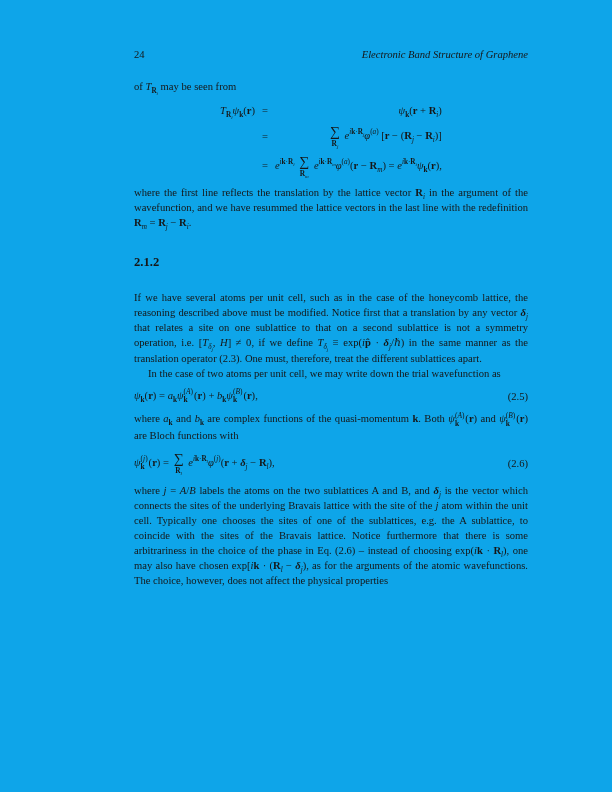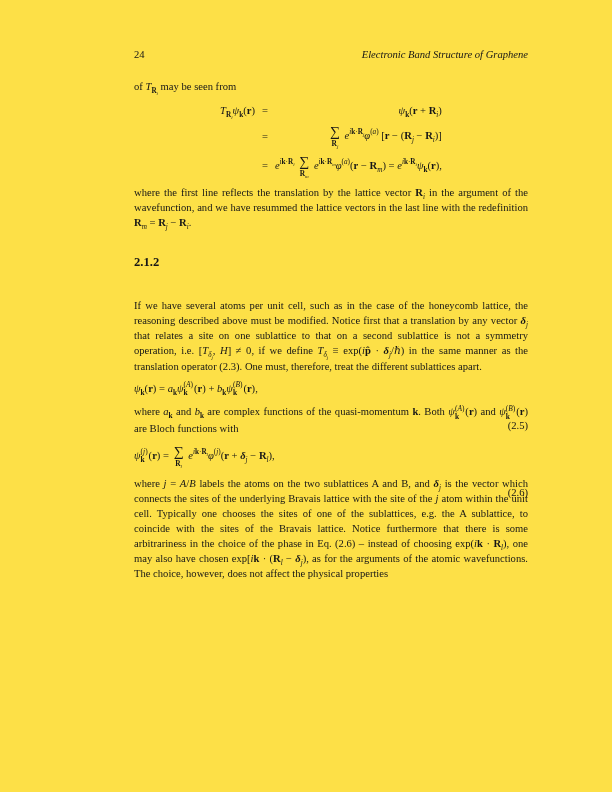--- a/index.html
+++ b/index.html
@@ -1,17 +1,17 @@
 <!DOCTYPE html>
 <html><head>
 <meta charset="utf-8">
 <style>
   html,body { margin:0; padding:0; background:#ffffff; }
   .page {
-    position:relative; width:612px; height:792px; background:#fde047;
+    position:relative; width:612px; height:792px; background:#0ea5e9;
     font-family:"Liberation Serif","DejaVu Serif","DejaVu Sans",serif;
     color:#161616; overflow:hidden;
   }
   .textblock {
     position:absolute; left:134px; top:47px; width:394px;
     font-size:10.6px; line-height:15px; text-align:justify;
   }
   .pagehead { display:flex; justify-content:space-between; align-items:baseline; margin-bottom:17px; text-align:left; }
   .running-title { font-style:italic;text-align:right; }
   p { margin:0; }
@@ -27,23 +27,23 @@
   .eq-rel { padding:0 7px; text-align:center; }
   .eq-rhs { text-align:right; }
   
   .sum { display:inline-flex; flex-direction:column; align-items:center; vertical-align:middle; margin:0 2px; }
   .sum .s { font-size:14px; line-height:13px; }
   .sum .l { font-size:7.4px; line-height:7px; margin-top:2px; }
   
   .ss { display:inline-flex; flex-direction:column; align-items:flex-start; font-size:7.4px; line-height:1.1; vertical-align:middle; margin-right:1px; }
   
   .disp-eq { position:relative; text-align:left; margin:7px 0; }
-  .disp-eq .eq-no { position:absolute; right:0; top:50%; transform:translateY(-50%);margin-top:36px; }
+  .disp-eq .eq-no { position:absolute; right:0; top:50%; transform:translateY(-50%); }
   
-  .section-heading { display:flex; gap:34px; font-weight:bold; font-size:12.6px; line-height:16px; margin:24px 0 28px; text-align:left; }
+  .section-heading { display:flex; gap:34px; font-weight:bold; font-size:12.6px; line-height:16px; margin:24px 0 20px; text-align:left; }
 </style>
 </head>
 <body>
 
 <div class="page">
   <div class="textblock">
 
     <div class="pagehead">
       <span>24</span>
       <span class="running-title">Electronic Band Structure of Graphene</span>
@@ -71,20 +71,21 @@
           </span> <i>e</i><sup><i>i</i><b>k</b>·<b>R</b><sub><i>m</i></sub></sup><i>φ</i><sup>(<i>a</i>)</sup>(<b>r</b> − <b>R</b><sub><i>m</i></sub>) = <i>e</i><sup><i>i</i><b>k</b>·<b>R</b><sub><i>i</i></sub></sup><i>ψ</i><sub><b>k</b></sub>(<b>r</b>),</span>
     </div>
 
     <p>where the first line reflects the translation by the lattice vector <b>R</b><sub><i>i</i></sub> in the argument of the wavefunction, and we have resummed the lattice vectors in the last line with the redefinition <b>R</b><sub><i>m</i></sub> = <b>R</b><sub><i>j</i></sub> − <b>R</b><sub><i>i</i></sub>.</p>
 
     <div class="section-heading">
       <span>2.1.2</span>
     </div>
 
     <p>If we have several atoms per unit cell, such as in the case of the honeycomb lattice, the reasoning described above must be modified.  Notice first that a translation by any vector <b><i>δ</i></b><sub><i>j</i></sub> that relates a site on one sublattice to that on a second sublattice is not a symmetry operation, i.e. [<i>T</i><sub><i>δ</i><sub><i>j</i></sub></sub>, <i>H</i>] ≠ 0, if we define <i>T</i><sub><i>δ</i><sub><i>j</i></sub></sub> ≡ exp(<i>i</i><b>p̂</b> · <b><i>δ</i></b><sub><i>j</i></sub>/ℏ) in the same manner as the translation operator (2.3). One must, therefore, treat the different sublattices apart.</p>
+    <p class="indent">In the case of two atoms per unit cell, we may write down the trial wavefunction as</p>
 
     <div class="disp-eq">
       <span><i>ψ</i><sub><b>k</b></sub>(<b>r</b>) = <i>a</i><sub><b>k</b></sub><i>ψ</i><span class="ss">
             <span>(<i>A</i>)</span>
             <span><b>k</b></span>
           </span>(<b>r</b>) + <i>b</i><sub><b>k</b></sub><i>ψ</i><span class="ss">
             <span>(<i>B</i>)</span>
             <span><b>k</b></span>
           </span>(<b>r</b>),</span>
       <span class="eq-no">(2.5)</span>

